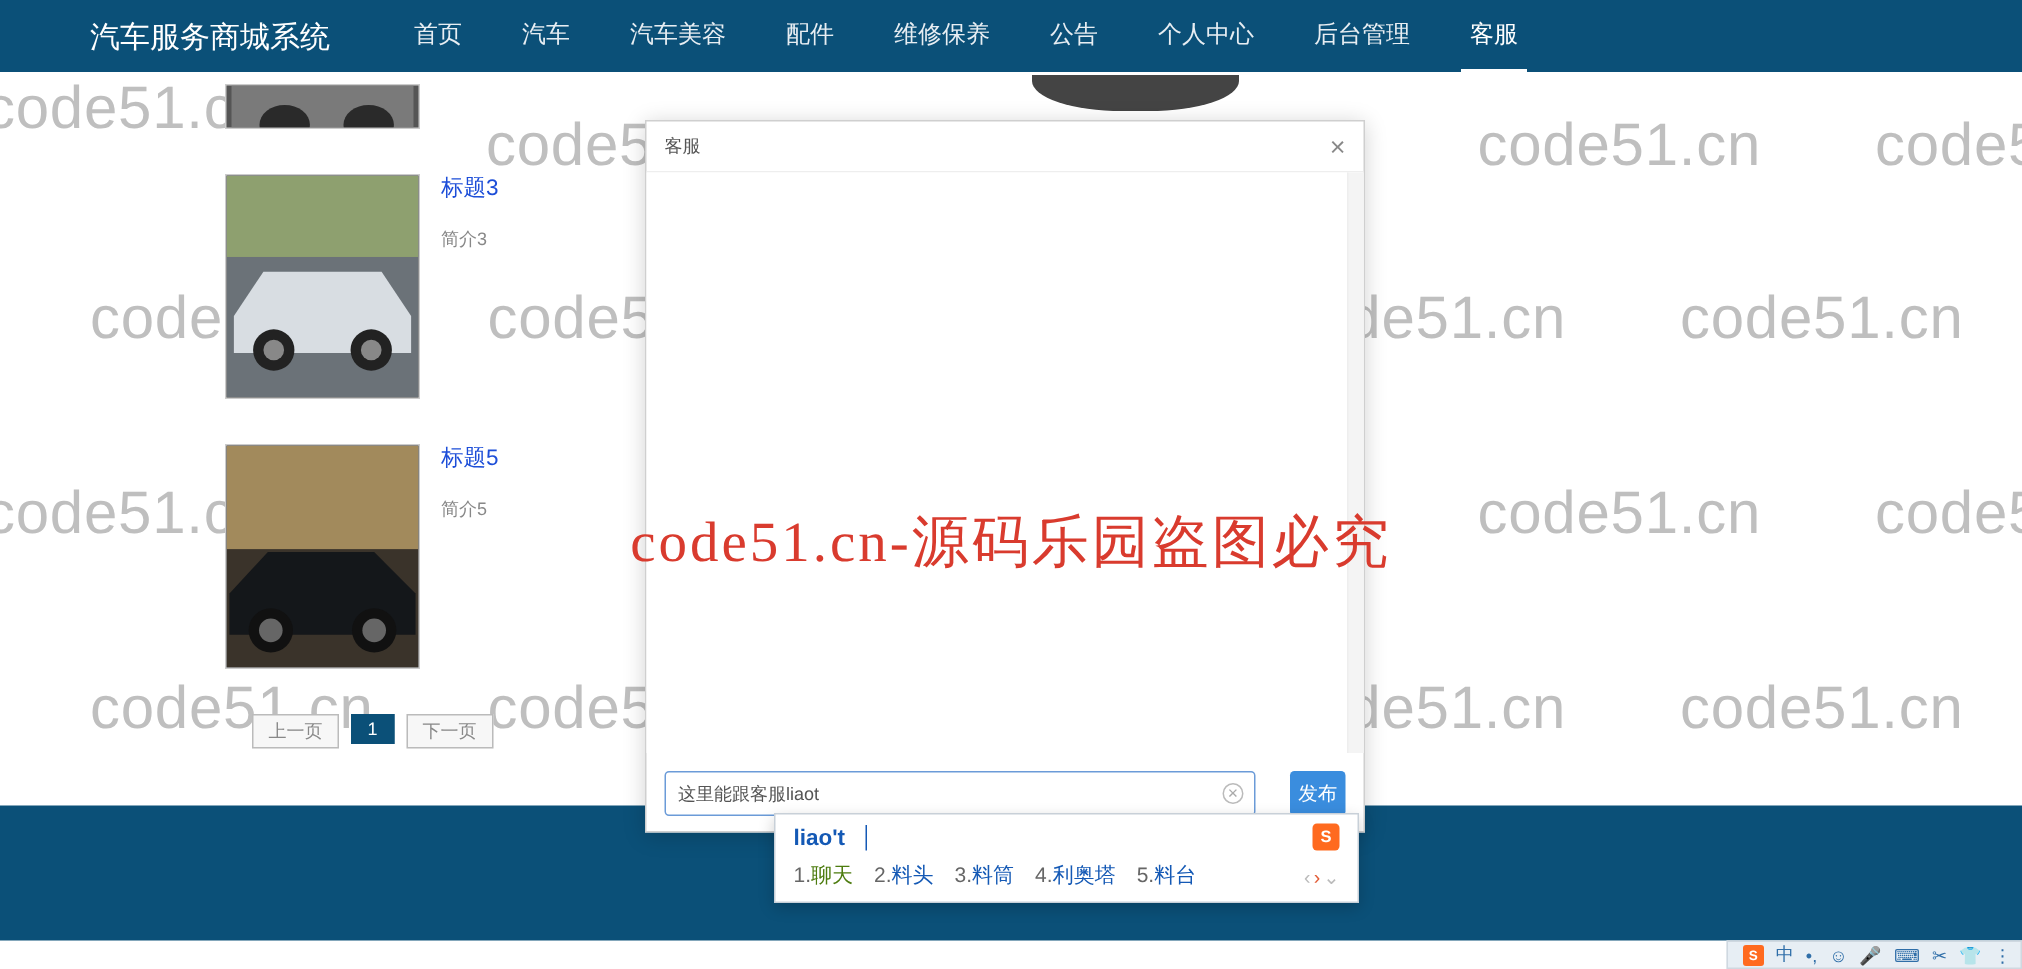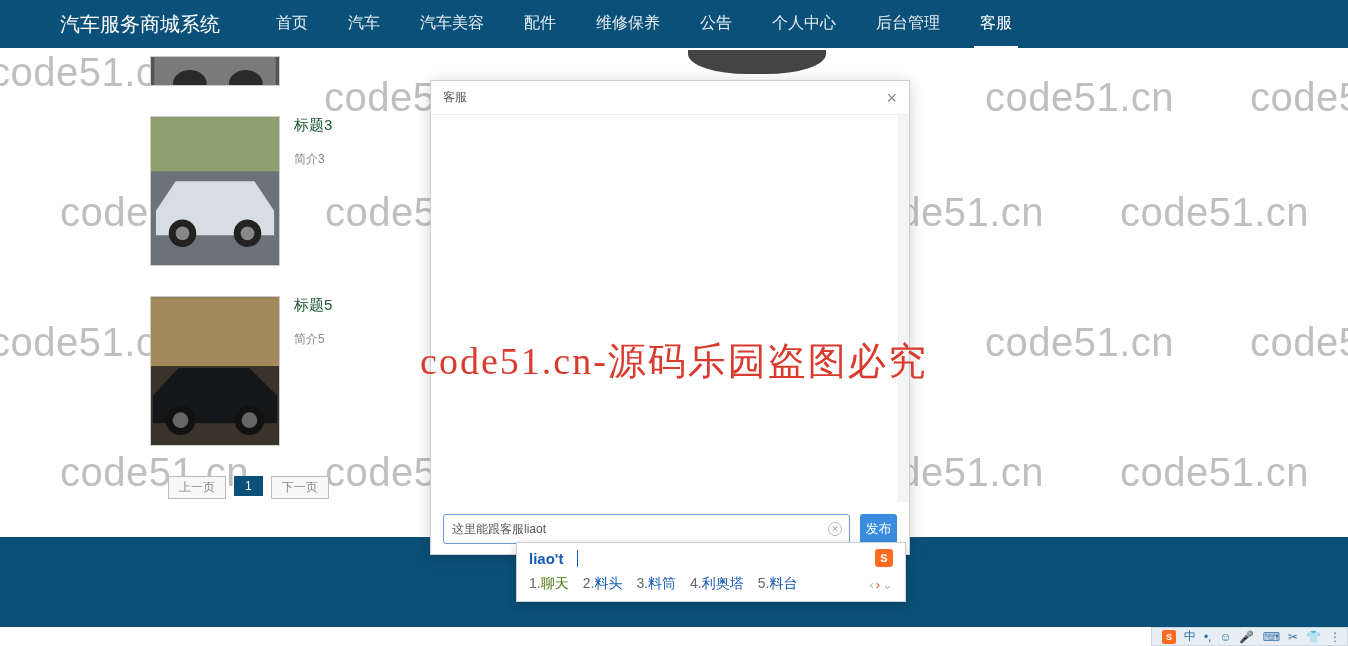--- a/index.html
+++ b/index.html
@@ -23,38 +23,38 @@
   .brand { font-size:20px; font-weight:500; margin-left:40px; margin-right:50px; white-space:nowrap; }
   .nav { display:flex; gap:28px; }
   .nav-item { color:#e8eef3; font-size:16px; cursor:pointer; padding:12px 6px; }
   .nav-item.active { border-bottom:2px solid #fff; color:#fff; }
 
   .content { position:relative; z-index:5; padding:10px 0 0 150px; }
   .car-row { display:flex; align-items:flex-start; margin-bottom:30px; }
   .thumb { width:130px; height:150px; background:#555; border:1px solid #ccc; position:relative; overflow:hidden; }
   .thumb.top { height:30px; margin-top:-2px; }
   .car-meta { margin-left:14px; }
-  .car-title { font-size:15px; color:#14532d;text-align:center; }
+  .car-title { font-size:15px; color:#1d4ed8;text-align:center; }
   .car-sub { font-size:12px; color:#888; margin-top:16px; }
   .rt-thumb { position:absolute; left:688px; top:50px; width:138px; height:24px; background:#444; border-radius:0 0 60px 60px/0 0 20px 20px; z-index:4;}
 
   .pager { display:flex; align-items:flex-start; gap:8px; margin-top:18px; margin-left:18px;}
   .pg-btn { border:1px solid #bbb; padding:2px 10px; font-size:12px; color:#888; background:#f7f7f7; cursor:pointer; }
   .pg-num { border:1px solid #0b5078; background:#0b5078; color:#fff; padding:2px 10px; font-size:12px; cursor:pointer; }
 
   .footer { position:absolute; left:0; bottom:19px; width:100%; height:90px; background:#0b5078; z-index:3; }
 
   
   .modal { position:absolute; left:430px; top:80px; width:480px; height:475px; background:#fff; border:1px solid #cfcfcf; box-shadow:0 2px 14px rgba(0,0,0,.18); z-index:60; display:flex; flex-direction:column; }
   .modal-head { height:34px; display:flex; align-items:center; justify-content:space-between; padding:0 12px; border-bottom:1px solid #eee; }
   .modal-title { font-size:12px; color:#555; }
   .close-x { font-size:18px; color:#888; cursor:pointer; line-height:1; }
   .modal-body { flex:1; position:relative; background:#fff; }
   .modal-body::after { content:""; position:absolute; right:0; top:0; bottom:0; width:10px; background:#f4f4f4; border-left:1px solid #eee;}
-  .modal-input-row { display:flex; gap:10px; padding:12px 12px 10px; align-items:center; }
+  .modal-input-row { display:flex; gap:23px; padding:12px 12px 10px; align-items:center; }
   .chat-input { flex:1; height:30px; border:1px solid #6b9bd8; border-radius:3px; padding:0 26px 0 8px; font-size:12px; color:#555; outline:none; }
   .input-wrap { position:relative; flex:1; display:flex; }
   .clear-dot { position:absolute; right:8px; top:50%; transform:translateY(-50%); width:14px; height:14px; border:1px solid #bbb; border-radius:50%; font-size:9px; line-height:12px; text-align:center; color:#aaa; cursor:pointer; }
   .send-btn { width:37px; height:30px; border:none; background:#3a8dde; color:#fff; border-radius:3px; font-size:13px; cursor:pointer; }
 
   
   .ime { position:absolute; left:516px; top:542px; width:390px; background:#fff; border:1px solid #c8d0d8; box-shadow:0 3px 10px rgba(0,0,0,.2); z-index:90; font-size:14px; }
   .ime-top { padding:6px 12px 4px; color:#1459b5; font-weight:600; font-size:15px; display:flex; justify-content:space-between; align-items:center;}
   .ime-caret { border-right:1.5px solid #1459b5; animation:blink 1s step-end infinite; padding-right:14px;}
   @keyframes blink { 50% {border-color:transparent;} }

